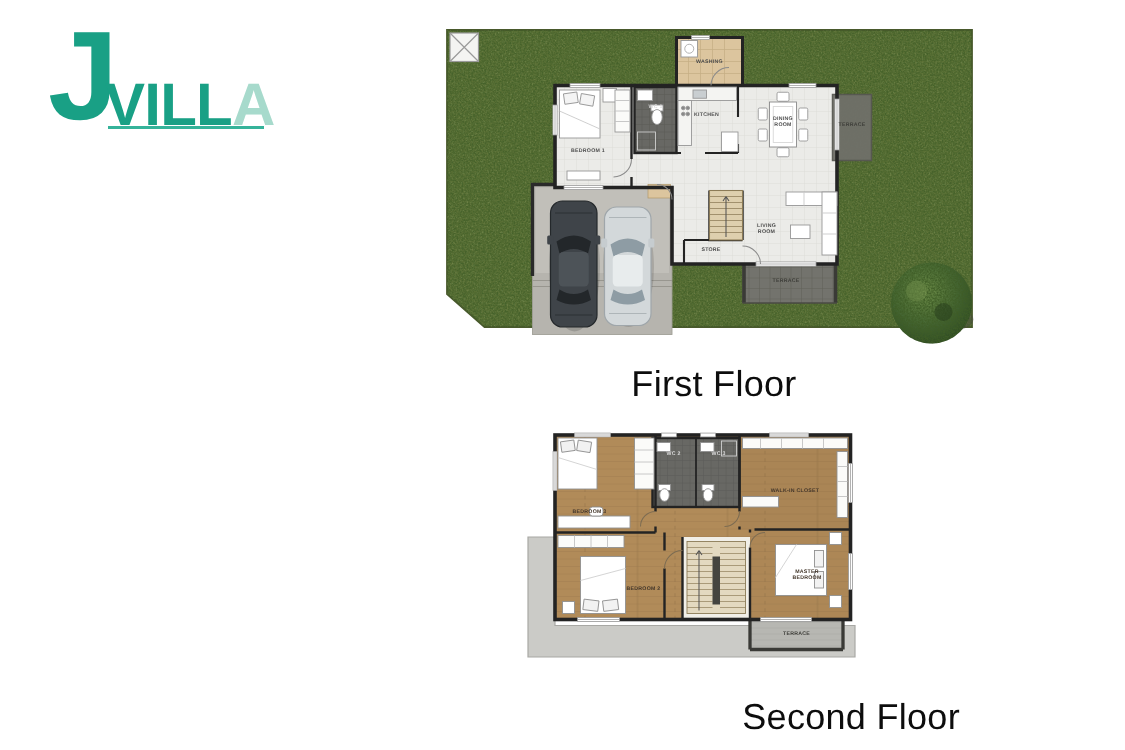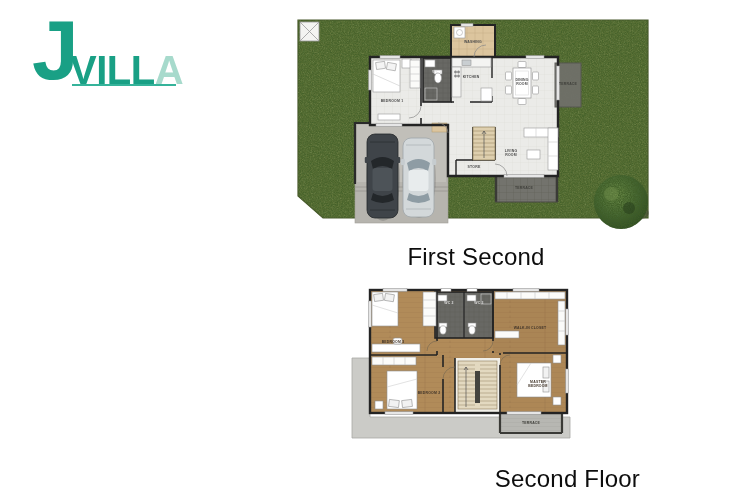--- a/index.html
+++ b/index.html
@@ -224,21 +224,21 @@
   <div class="plan-label on-dark" style="left:141px;top:62px">WC 1</div>
   <div class="plan-label" style="left:175px;top:67px">KITCHEN</div>
   <div class="plan-label wrap" style="left:226px;top:72px">DINING ROOM</div>
   <div class="plan-label on-terrace" style="left:272px;top:74px">TERRACE</div>
   <div class="plan-label" style="left:96px;top:91px">BEDROOM 1</div>
   <div class="plan-label wrap" style="left:215px;top:143px">LIVING ROOM</div>
   <div class="plan-label" style="left:178px;top:157px">STORE</div>
   <div class="plan-label on-terrace" style="left:228px;top:178px">TERRACE</div>
 </div>
 
-<div class="caption" style="left:298px;top:243px;width:356px;">First Second</div>
+<div class="caption" style="left:298px;top:243px;width:356px;">First Floor</div>
 
 <div class="plan" style="left:345px;top:283px;width:232px;height:158px;">
 <svg width="232" height="158" viewBox="0 0 232 158">
   <defs>
     <pattern id="wood" width="60" height="5" patternUnits="userSpaceOnUse">
       <rect width="60" height="5" fill="#b18b59"></rect>
       <path d="M0,5 H60 M20,0 V5 M45,2.5 V5" stroke="#96744a" stroke-width="0.4" fill="none"></path>
     </pattern>
     <pattern id="terr" width="60" height="4" patternUnits="userSpaceOnUse">
       <rect width="60" height="4" fill="#b7b7b2"></rect>

